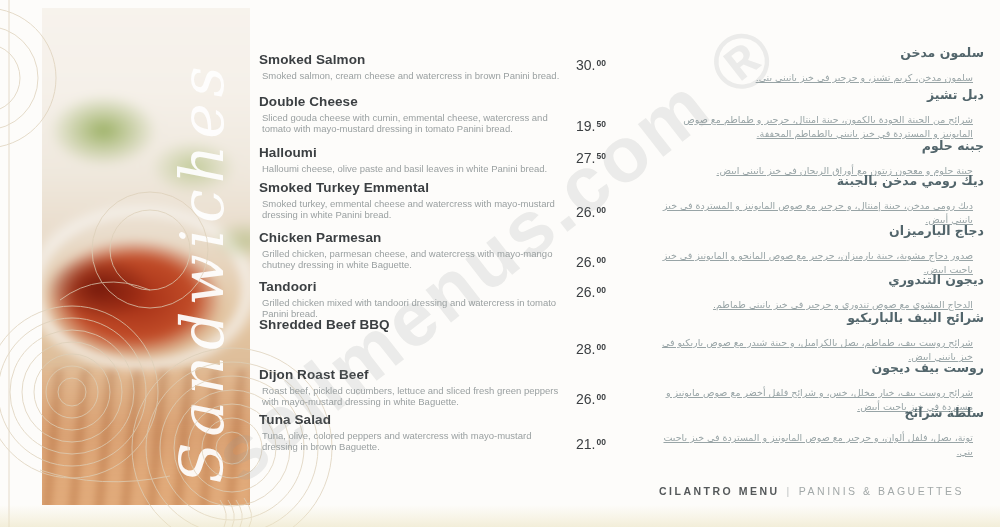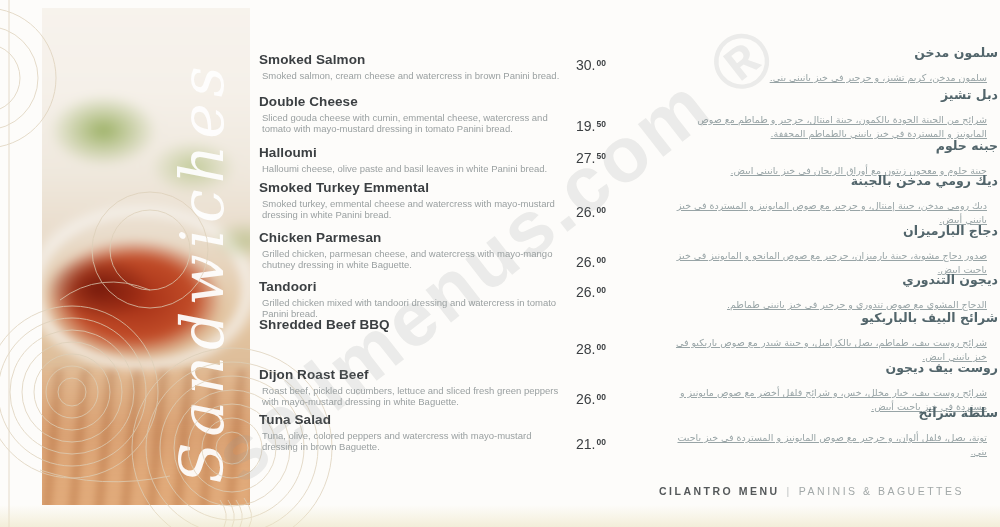--- a/index.html
+++ b/index.html
@@ -55,21 +55,21 @@
 
   
   .item-row{position:absolute;left:0;width:100%;height:0;z-index:3;}
   .en{position:absolute;left:259px;top:8px;width:306px;}
   .en h3{margin:0 0 2px 0;font-size:13.5px;font-weight:700;color:#3b3f42;letter-spacing:.1px;}
   .en p{margin:3px;font-size:9.5px;line-height:1.2;color:#9aa0a1;}
   .price{position:absolute;left:576px;top:12px;white-space:nowrap;}
   .item-row.two .price{top:31px;}
   .price .pi{font-size:14px;font-weight:400;color:#3b3f42;}
   .price .pc{font-size:8.5px;font-weight:700;color:#3b3f42;position:relative;top:-4px;margin-left:1px;}
-  .ar{position:absolute;right:2px;top:1px;width:340px;direction:rtl;font-family:"DejaVu Sans",sans-serif;}
+  .ar{position:absolute;right:16px;top:1px;width:340px;direction:rtl;font-family:"DejaVu Sans",sans-serif;}
   .ar h3{margin:0 0 3px 0;font-size:12.5px;font-weight:700;color:#52656b;}
   .ar p{margin:11px;font-size:9.5px;line-height:1.5;color:#98a4a6;text-decoration:underline;}
 
   
   .footer{position:absolute;right:36px;top:485px;z-index:3;font-size:10.5px;letter-spacing:2.5px;white-space:nowrap;}
   .footer .brand{color:#54585a;font-weight:700;}
   .footer .sep{color:#c0c4c4;margin:0 7px;font-weight:400;}
   .footer .section{color:#a2a8a8;font-weight:400;}
 </style>
 </head>

